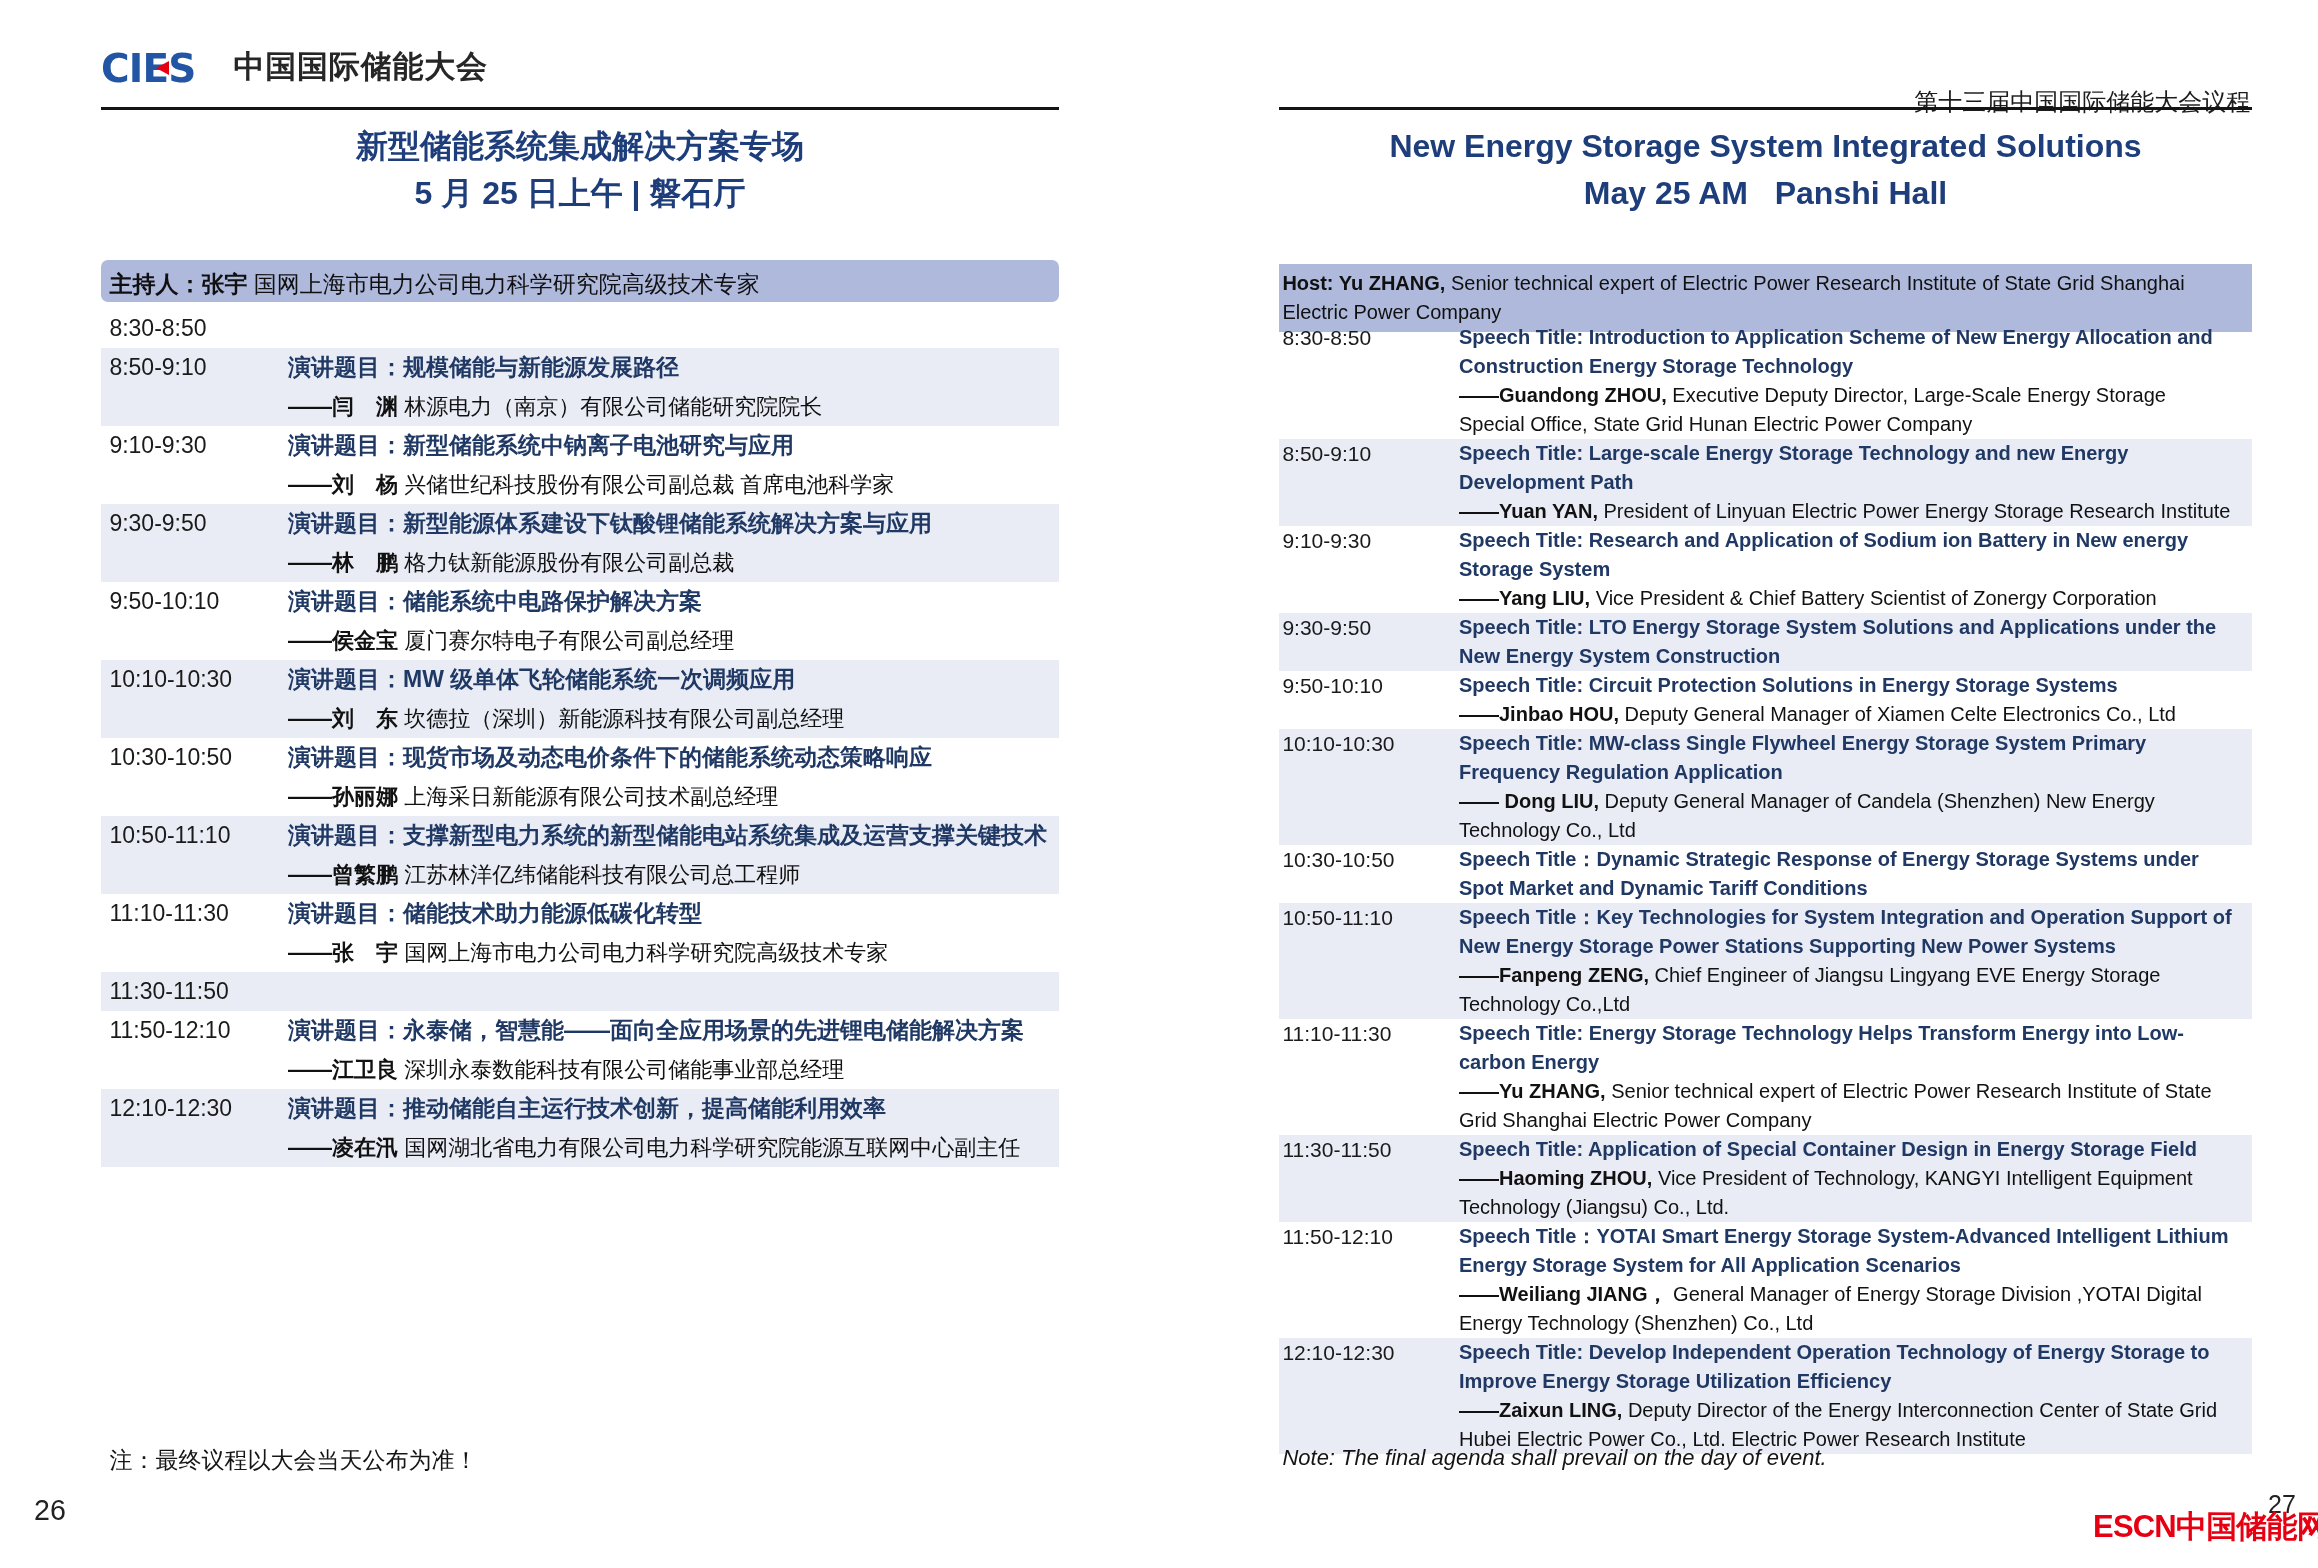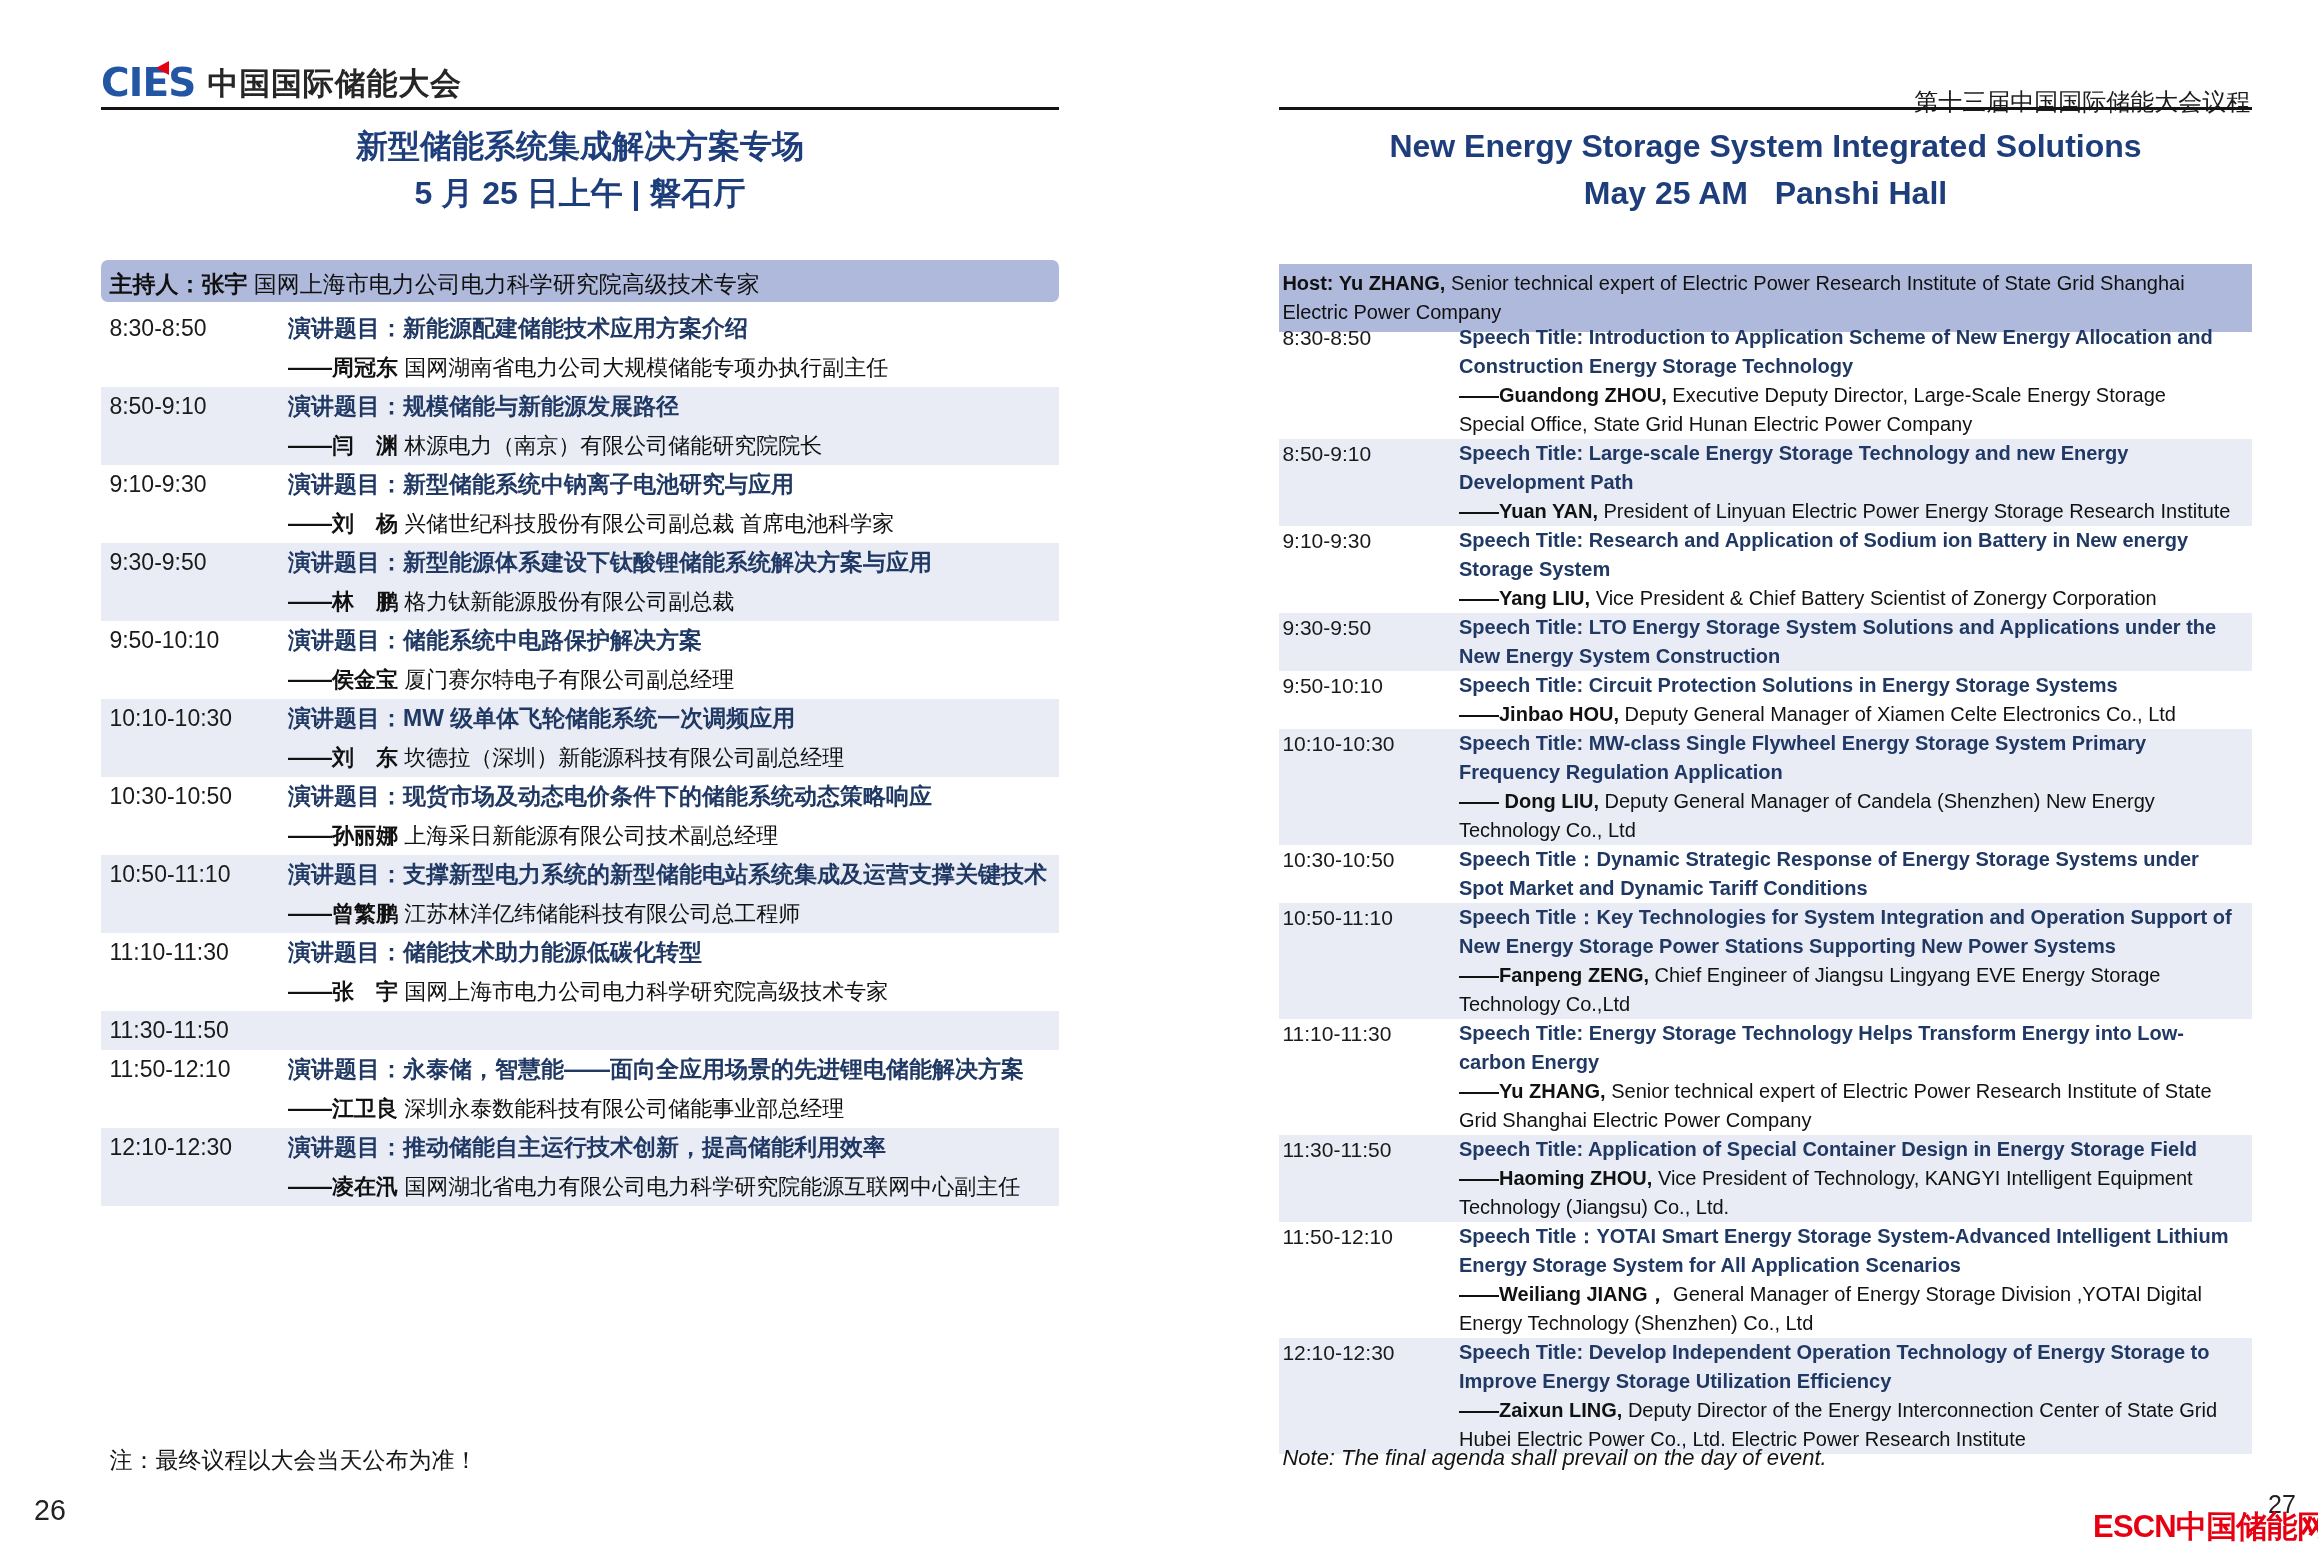--- a/index.html
+++ b/index.html
@@ -15,21 +15,21 @@
   html,body{width:2319px;height:1568px;background:#ffffff;overflow:hidden;
     font-family:"Liberation Sans","DejaVu Sans",sans-serif;color:var(--ink);}
   .canvas{position:absolute;top:0;left:0;width:2319px;height:1568px;background:#fff;}
 
   .page{position:absolute;top:46px;height:1479px;}
   .page-left{left:101px;width:958px;}
   .page-right{left:1279px;width:973px;}
   .page-rule{position:absolute;top:61px;left:0;right:0;height:2.5px;background:#141414;}
 
   
-  .logo-row{position:absolute;top:0;left:0;height:59px;display:flex;align-items:flex-end;}
+  .logo-row{position:absolute;top:0;left:0;height:59px;display:flex;align-items:flex-start;gap:26px;}
   .cies-mark{position:relative;font-weight:900;font-size:39px;letter-spacing:-0.8px;
     color:var(--logo-blue);font-family:"DejaVu Sans",sans-serif;}
   .cies-arrow{position:absolute;left:55px;top:15px;width:0;height:0;
     border-top:7.6px solid transparent;border-bottom:7.6px solid transparent;
     border-right:13.4px solid var(--red);}
   .logo-cn{font-size:31px;font-weight:700;color:#262626;margin-left:11.8px;letter-spacing:0.8px;}
   .agenda-label{position:absolute;top:40px;right:1.7px;font-size:24px;color:#1c1c1c;}
 
   
   .page-title{position:absolute;top:77px;left:0;width:100%;text-align:center;color:var(--title-navy);}
@@ -87,24 +87,20 @@
       <div class="title-l1">新型储能系统集成解决方案专场</div>
       <div class="title-l2">5 月 25 日上午 | 磐石厅</div>
     </div>
 
     <div class="host-bar"><span class="host-bold">主持人：张宇</span> <span>国网上海市电力公司电力科学研究院高级技术专家</span></div>
 
     <div class="rows">
 
         <div class="row">
           <div class="cell-time">8:30-8:50</div>
-          <div class="cell-content">
-            <div class="row-title">演讲题目：新能源配建储能技术应用方案介绍</div>
-            <div class="row-speaker"><span class="speaker-name">——周冠东</span> <span>国网湖南省电力公司大规模储能专项办执行副主任</span></div>
-          </div>
         </div>
 
         <div class="row shaded">
           <div class="cell-time">8:50-9:10</div>
           <div class="cell-content">
             <div class="row-title">演讲题目：规模储能与新能源发展路径</div>
             <div class="row-speaker"><span class="speaker-name">——闫　渊</span> <span>林源电力（南京）有限公司储能研究院院长</span></div>
           </div>
         </div>
 

